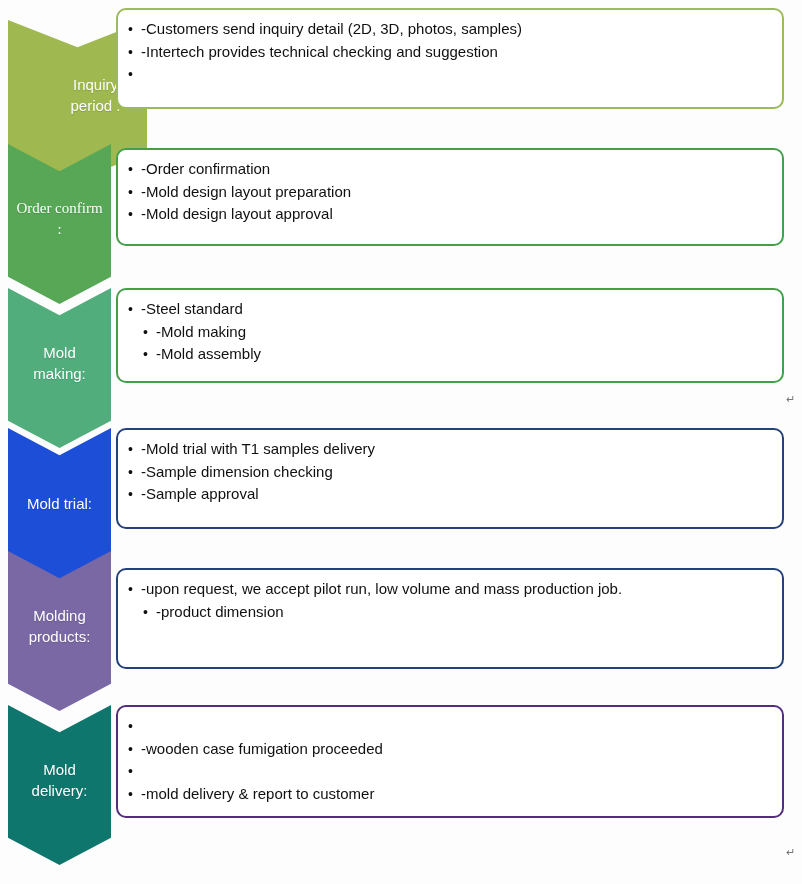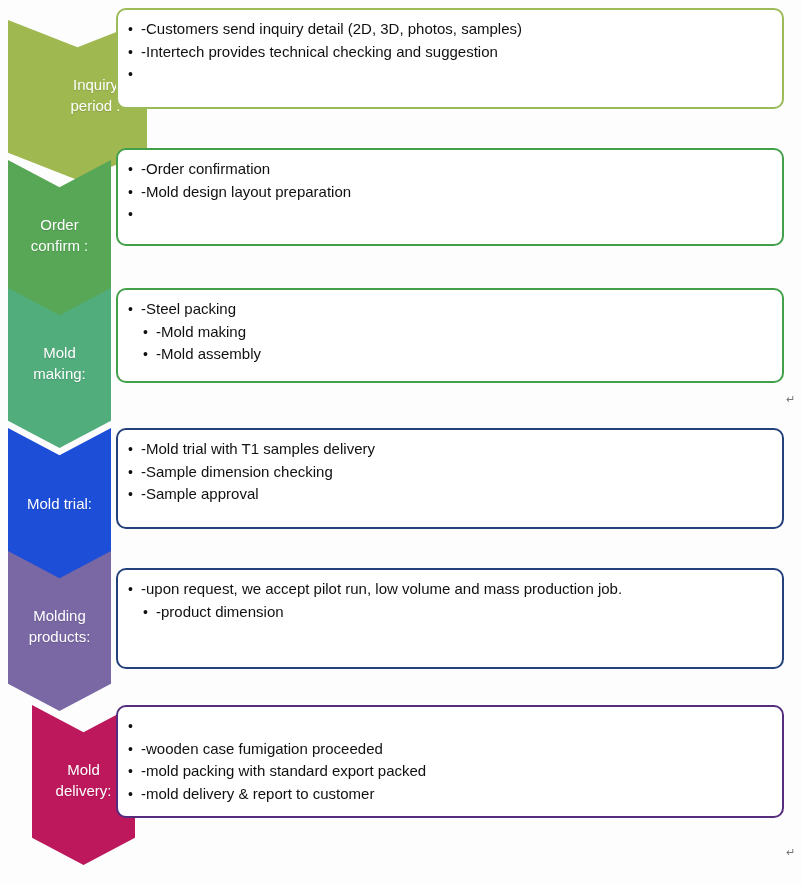--- a/index.html
+++ b/index.html
@@ -17,21 +17,21 @@
     position: absolute;
     left: 8px;
     width: 103px;
     height: 160px;
     clip-path: polygon(0 0, 50% 17%, 100% 0, 100% 83%, 50% 100%, 0 83%);
     display: flex;
     align-items: center;
     justify-content: center;
   }
   .chev-1 { top: 20px; padding-left: 36px; }
-  .chev-2 { top: 160px; }
+  .chev-2 { top: 144px; font-family: Liberation Serif, serif; }
   .chev-3 { top: 288px; justify-content: center; }
   .chev-4 { top: 428px; }
   .chev-5 { top: 551px; }
   .chev-6 { top: 705px; }
   .chev-label {
     color: #ffffff;
     font-size: 15px;
     line-height: 1.4;
     text-align: center;
     padding: 0 8px;
@@ -111,32 +111,33 @@
       <li class="bullet">
         <span class="dot">•</span>
         <span>-Order confirmation</span>
       </li>
       <li class="bullet">
         <span class="dot">•</span>
         <span>-Mold design layout preparation</span>
       </li>
       <li class="bullet">
         <span class="dot">•</span>
+        <span>-Mold design layout approval</span>
       </li>
     </ul>
   </div>
 
   <div class="chevron chev-3" style="background-color: rgb(82, 173, 125);">
     <span class="chev-label">Mold making:</span>
   </div>
   <div class="box box-3" style="border-color: rgb(67, 160, 74);">
     <ul class="bullets">
       <li class="bullet">
         <span class="dot">•</span>
-        <span>-Steel packing</span>
+        <span>-Steel standard</span>
       </li>
       <li class="bullet indent-1">
         <span class="dot">•</span>
         <span>-Mold making</span>
       </li>
       <li class="bullet indent-1">
         <span class="dot">•</span>
         <span>-Mold assembly</span>
       </li>
     </ul>
@@ -171,35 +172,34 @@
         <span class="dot">•</span>
         <span>-upon request, we accept pilot run, low volume and mass production job.</span>
       </li>
       <li class="bullet indent-1">
         <span class="dot">•</span>
         <span>-product dimension</span>
       </li>
     </ul>
   </div>
 
-  <div class="chevron chev-6" style="background-color: #be185d; margin-left: 24px;">
+  <div class="chevron chev-6" style="background-color: #0f766e;">
     <span class="chev-label">Mold delivery:</span>
   </div>
   <div class="box box-6" style="border-color: rgb(84, 45, 127);">
     <ul class="bullets">
       <li class="bullet">
         <span class="dot">•</span>
       </li>
       <li class="bullet">
         <span class="dot">•</span>
         <span>-wooden case fumigation proceeded</span>
       </li>
       <li class="bullet">
         <span class="dot">•</span>
-        <span>-mold packing with standard export packed</span>
       </li>
       <li class="bullet">
         <span class="dot">•</span>
         <span>-mold delivery &amp; report to customer</span>
       </li>
     </ul>
   </div>
 
   <span class="artifact a1">↵</span>
   <span class="artifact a2">↵</span>

